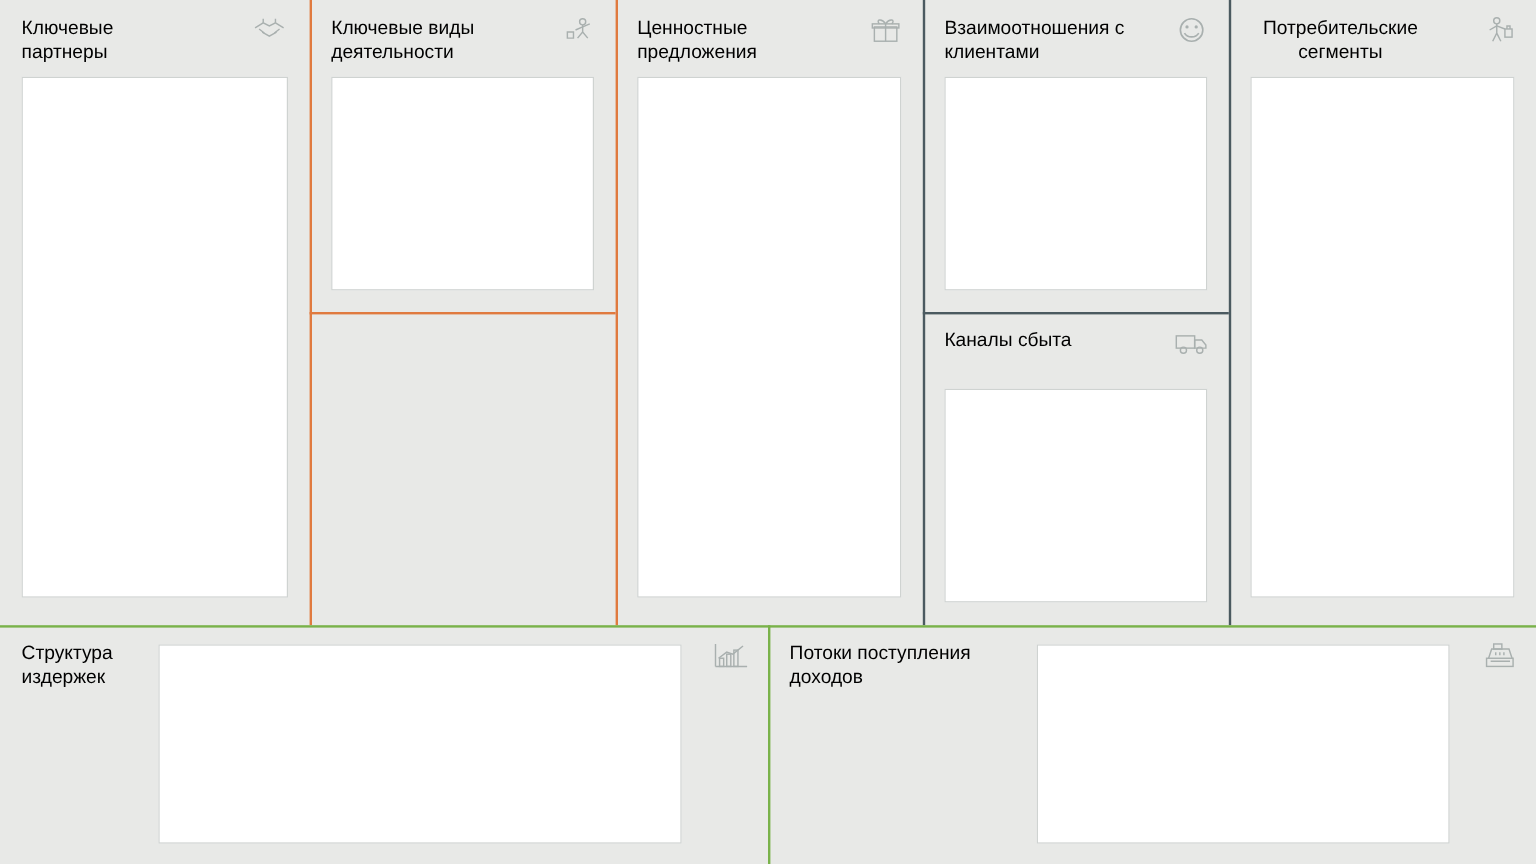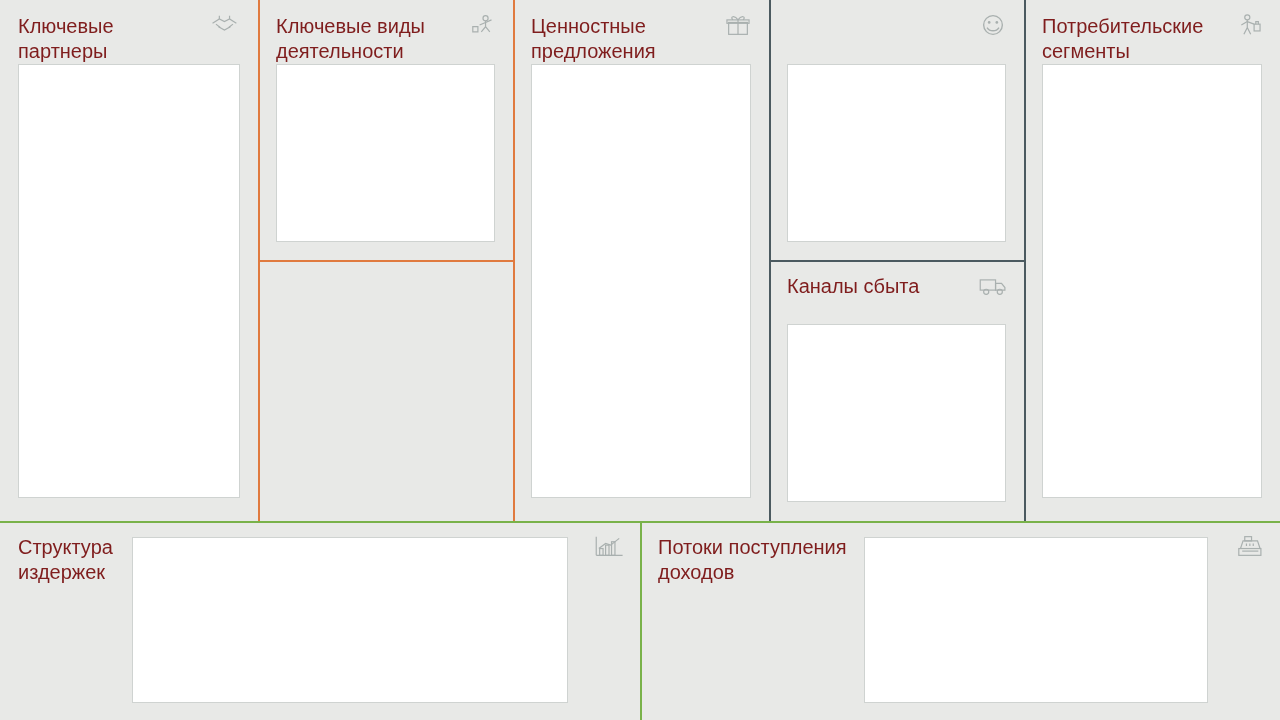--- a/index.html
+++ b/index.html
@@ -14,24 +14,24 @@
   .canvas {
     position: relative;
     width: 1280px;
     height: 720px;
   }
   .block {
     position: absolute;
     padding: 14px 18px 16px 18px;
   }
   .block .title {
-    font-size: 20px;
+    font-size: 16px;
     font-weight: 400;
     line-height: 1.25;
-    color: #7f1d1d;
+    color: #000000;
     max-width: 150px;
   }
   .block .icon {
     position: absolute;
     top: 10px;
     right: 14px;
     width: 34px;
     height: 30px;
     color: #a9b0af;
     display:flex;
@@ -106,20 +106,21 @@
         <rect x="9" y="12" width="22" height="14"></rect>
         <rect x="7" y="9" width="26" height="4"></rect>
         <path d="M20 9 L20 26"></path>
         <path d="M20 9 C16 3 10 5 14 9 M20 9 C24 3 30 5 26 9"></path>
       </svg>
     </div>
     <div class="content" style="left:18px; top:64px; width:220px; height:434px;"></div>
   </div>
 
   <div class="block" style="left:769px; top:0; width:255px; height:260px;">
+    <div class="title">Взаимоотношения с клиентами</div>
     <div class="icon">
       <svg viewBox="0 0 40 30" fill="none" stroke="currentColor" stroke-width="1.6">
         <circle cx="20" cy="15" r="11"></circle>
         <circle cx="15.5" cy="12" r="1.6" fill="currentColor" stroke="none"></circle>
         <circle cx="24.5" cy="12" r="1.6" fill="currentColor" stroke="none"></circle>
         <path d="M13 18 C16 23 24 23 27 18"></path>
       </svg>
     </div>
     <div class="content" style="left:18px; top:64px; width:219px; height:178px;"></div>
   </div>
@@ -130,21 +131,21 @@
       <svg viewBox="0 0 40 30" fill="none" stroke="currentColor" stroke-width="1.4">
         <rect x="5" y="9" width="18" height="12"></rect>
         <path d="M23 13 L30 13 L34 18 L34 21 L23 21 Z"></path>
         <circle cx="12" cy="23" r="3"></circle>
         <circle cx="28" cy="23" r="3"></circle>
       </svg>
     </div>
     <div class="content" style="left:18px; top:64px; width:219px; height:178px;"></div>
   </div>
 
-  <div class="block" style="left:1024px; top:0; width:256px; height:521px;">
+  <div class="block" style="left:1024px; top:0; width:256px; height:521px;text-align:center;">
     <div class="title">Потребительские сегменты</div>
     <div class="icon">
       <svg viewBox="0 0 40 30" fill="none" stroke="currentColor" stroke-width="1.4">
         <circle cx="18" cy="6" r="3"></circle>
         <path d="M18 9 L18 18 L14 26 M18 18 L22 26"></path>
         <path d="M18 11 L11 15 M18 11 L26 14"></path>
         <rect x="26" y="14" width="7" height="8"></rect>
         <path d="M28 14 L28 11 L31 11 L31 14"></path>
       </svg>
     </div>

